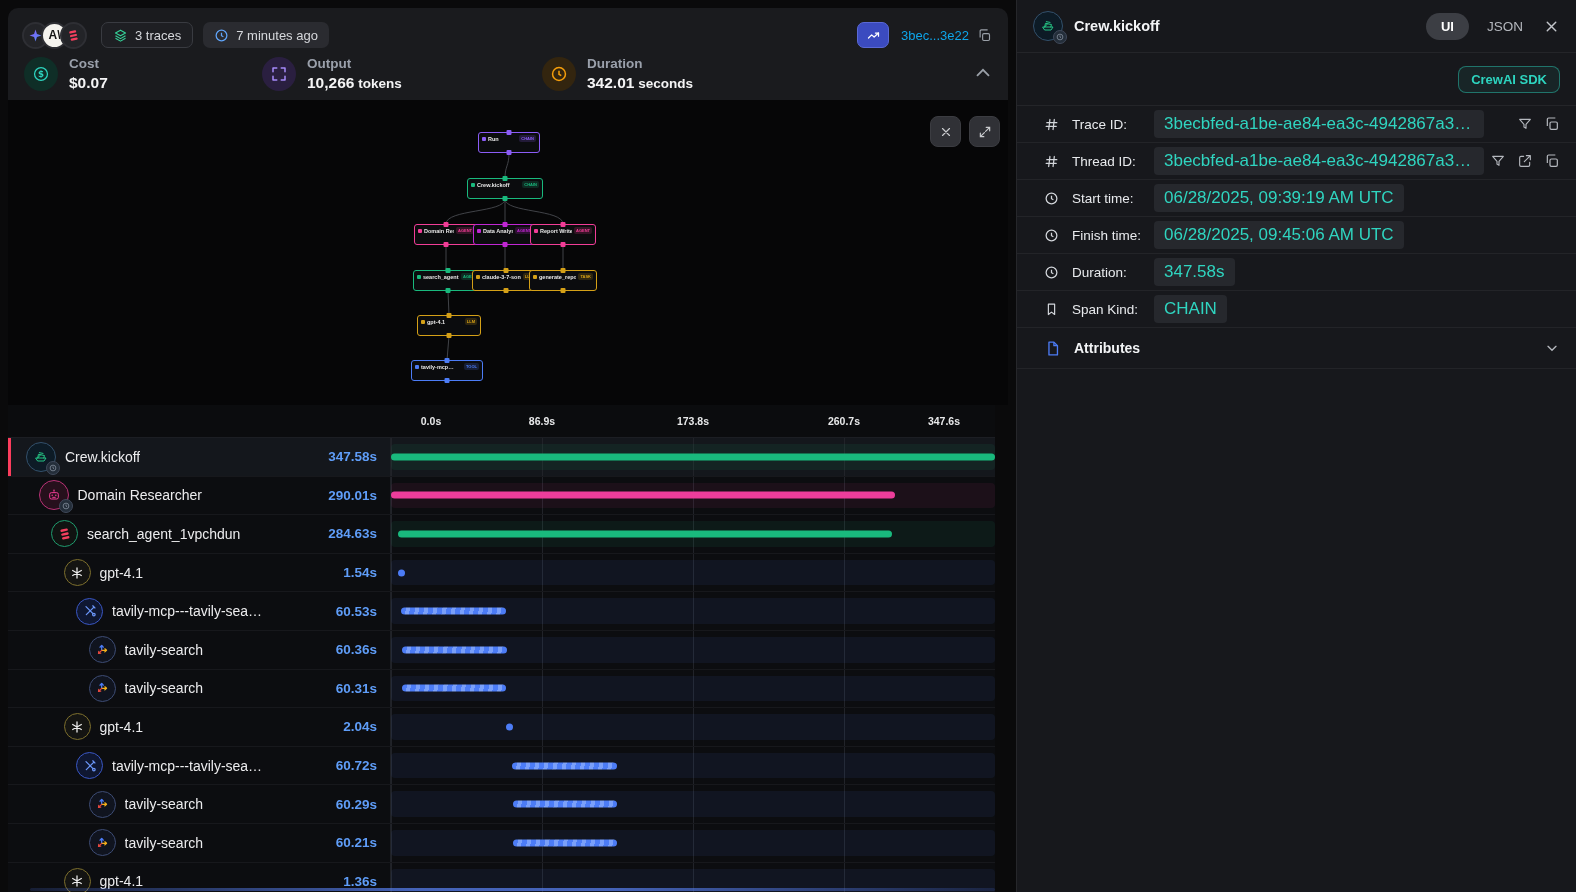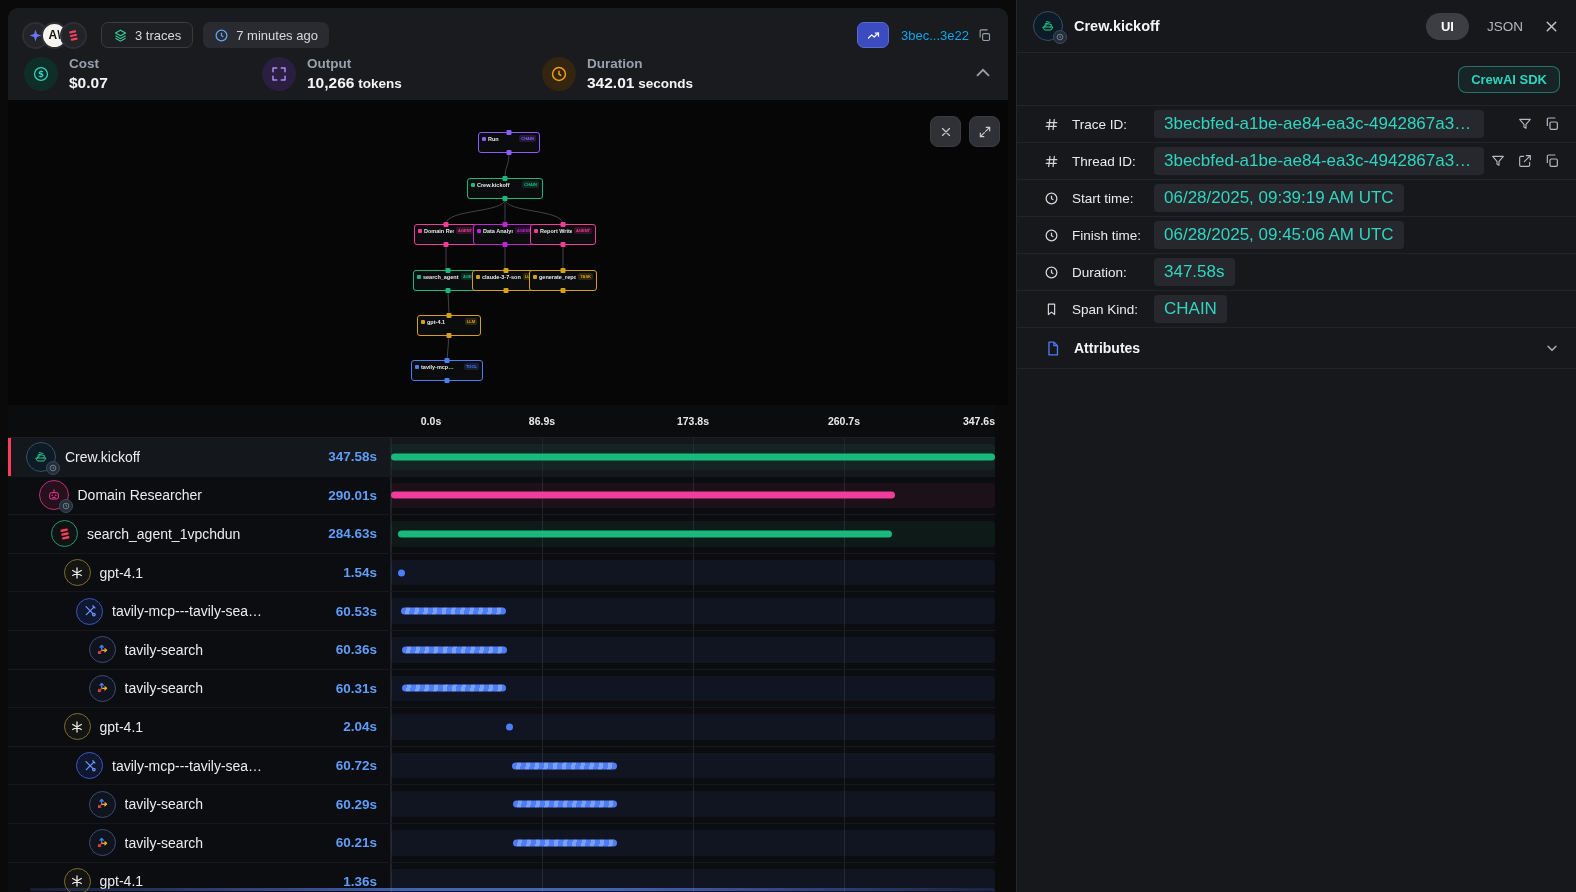--- a/index.html
+++ b/index.html
@@ -353,21 +353,21 @@
         </span><span class="gn-sub"></span></div>
     </div>
 </div>
 
 <div class="axis">
   <div class="axis-ticks" id="axis-ticks">
       <span class="tick" style="left: 0px; margin-left: 40px;">0.0s</span>
       <span class="tick" style="left: 151px;">86.9s</span>
       <span class="tick" style="left: 302px;">173.8s</span>
       <span class="tick" style="left: 453px;">260.7s</span>
-      <span class="tick last" style="left: 604px;">347.6s</span>
+      <span class="tick last" style="left: 569px;">347.6s</span>
     </div>
 </div>
 
 <div class="waterfall" id="waterfall">
     <div class="wf-row selected">
       <div class="wf-left" style="padding-left:18px">
         <span class="wf-icon ring-crew-boat big">
           <svg viewBox="0 0 24 24" fill="none" stroke="#25c685" stroke-width="1.5" stroke-linejoin="round" stroke-linecap="round">
             <path d="M4.5 13.5h15l-3 4.5h-9z"></path>
             <path d="M7 13.5l1.2-5.5 9 1.8-1 3.7"></path>

